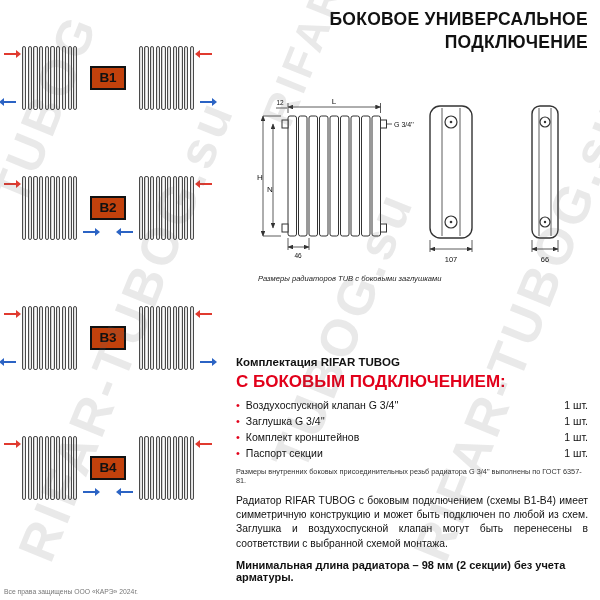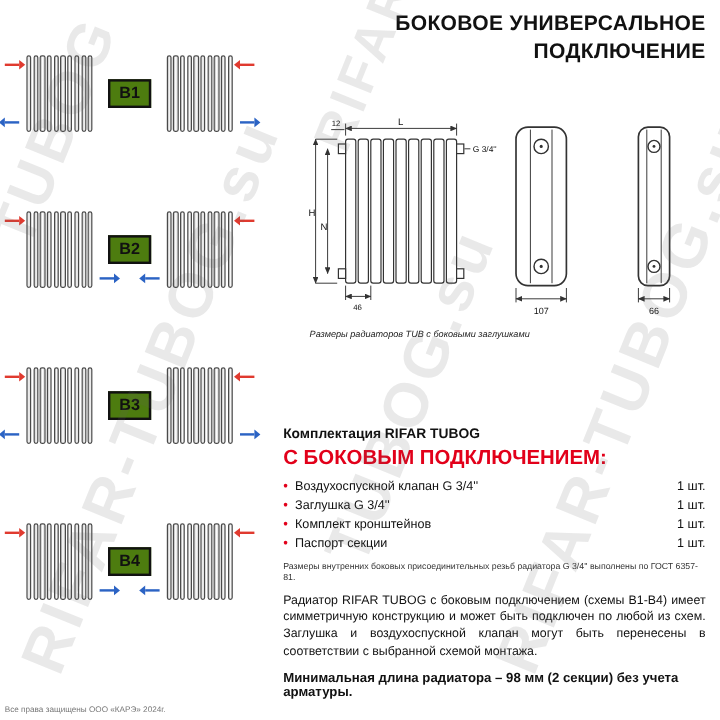--- a/index.html
+++ b/index.html
@@ -20,21 +20,21 @@
   .title{position:absolute;top:8px;right:12px;z-index:1;text-align:right;
          font-weight:800;font-size:17.5px;line-height:1.3;letter-spacing:0.3px;}
   
   .schemes{position:absolute;left:22px;top:46px;z-index:1;display:flex;flex-direction:column;gap:66px;}
   .scheme-row{display:flex;align-items:center;gap:13px;height:64px;}
   .rad-wrap{position:relative;height:64px;display:flex;align-items:center;}
   .radiator{display:flex;gap:1.5px;height:64px;}
   .section{display:block;width:4.2px;height:100%;box-sizing:border-box;
            border:1px solid #4a4a4a;border-radius:2px;
            background:linear-gradient(90deg,#b5b5b5,#ffffff 45%,#d6d6d6);}
-  .scheme-label{border:2px solid #111;background:#4d7c0f;font-weight:700;font-size:13.5px;
+  .scheme-label{border:2px solid #111;background:#c2410c;font-weight:700;font-size:13.5px;
                 padding:1px 7px;line-height:1.35;z-index:2;}
   
   .arrow{position:absolute;height:2.4px;width:12px;}
   .arrow.red{background:#e03a2f;}
   .arrow.blue{background:#2b63c4;}
   .arrow::after{content:'';position:absolute;top:-2.8px;width:0;height:0;
                 border-top:4px solid transparent;border-bottom:4px solid transparent;}
   .dir-right::after{right:-5px;border-left:5.5px solid;}
   .dir-left::after{left:-5px;border-right:5.5px solid;}
   .red.dir-right::after{border-left-color:#e03a2f;}

